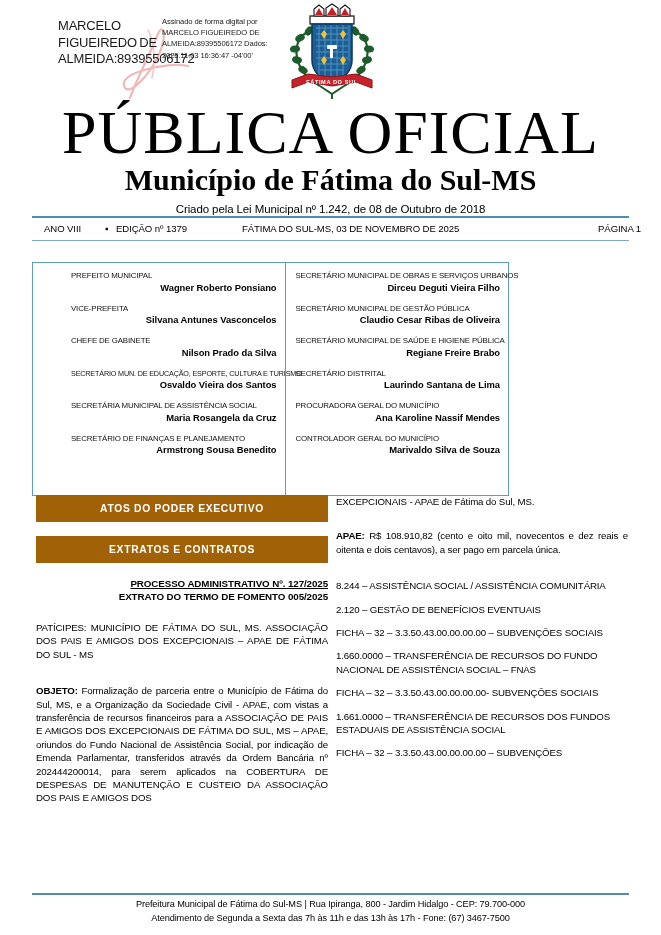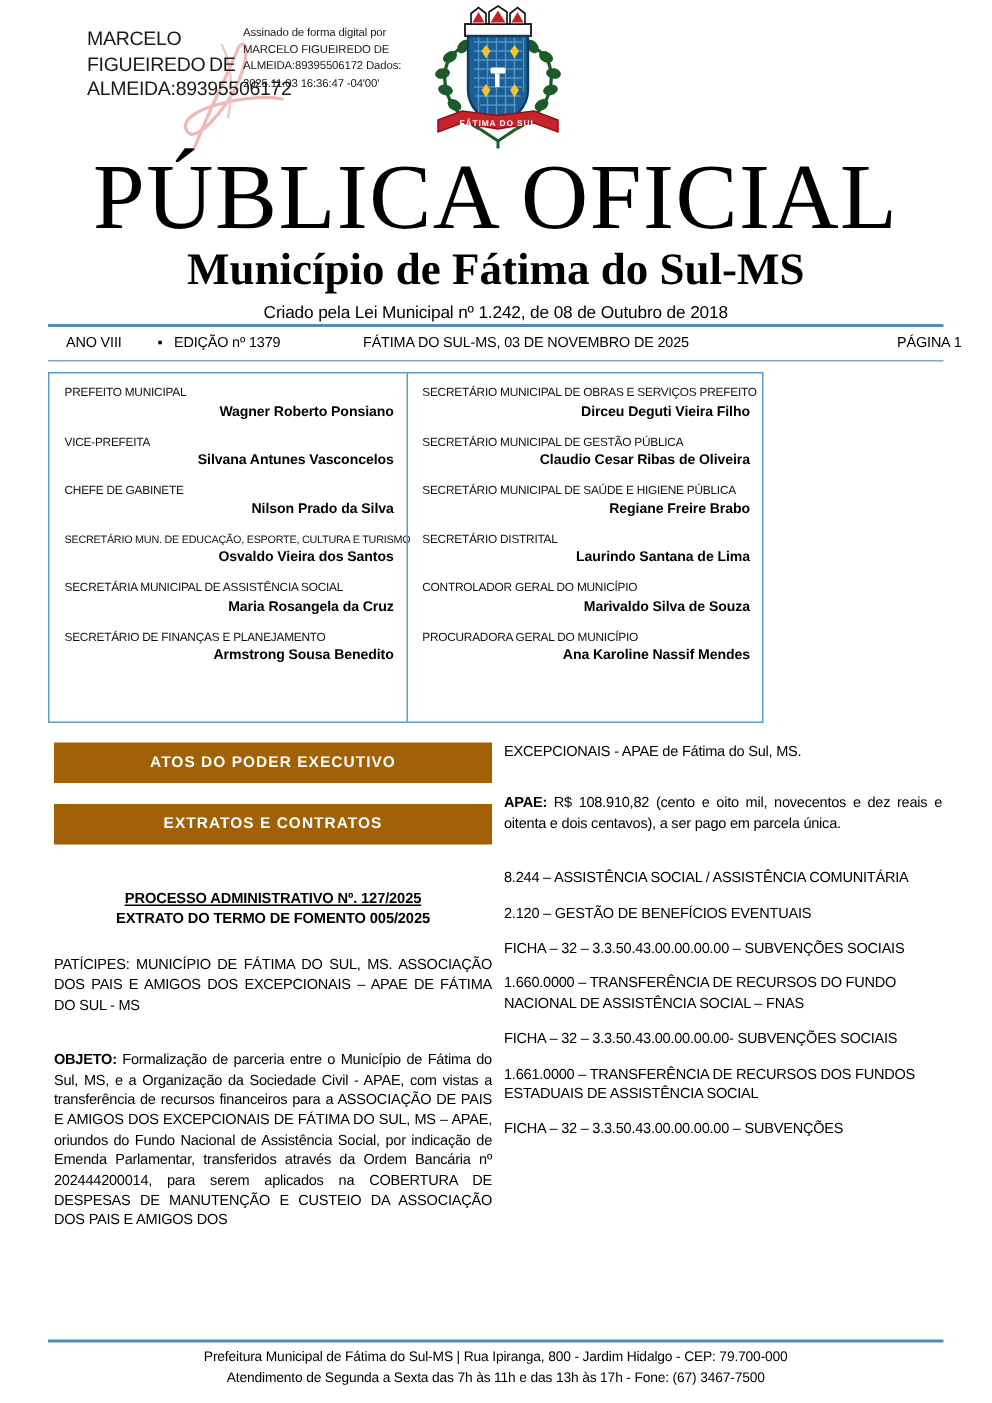--- a/index.html
+++ b/index.html
@@ -122,26 +122,27 @@
   .edbar .left  { position: absolute; left: 0; top: 0; }
   .edbar .sep   { position: absolute; left: 61px; top: 0; }
   .edbar .ed    { position: absolute; left: 72px; top: 0; }
   .edbar .mid   { position: absolute; left: 198px; top: 0; }
   .edbar .right { position: absolute; right: 0; top: 0; }
 
   
   .officials {
     position: absolute;
     left: 32px;
-    top: 248px;
+    top: 262px;
     width: 477px;
     height: 234px;
     border: 1.4px solid #5d9cc6;
     box-sizing: border-box;
     display: flex;
+    padding-left: 28px;
   }
   .off-col {
     box-sizing: border-box;
     padding: 7px 8px 0 10px;
     width: 50%;
   }
   .off-col.right-col { border-left: 1.2px solid #5d9cc6; padding-left: 10px; }
   .off-entry { margin-bottom: 8.5px; }
   .off-role {
     font-size: 7.9px;
@@ -176,25 +177,25 @@
     font-size: 10.3px;
     font-weight: bold;
     letter-spacing: 0.7px;
     text-align: center;
     padding: 8px 0 8px 0;
     margin-bottom: 14px;
     white-space: nowrap;
   }
 
   .proc-head {
-    text-align: center;
+    text-align: right;
     font-size: 9.8px;
     font-weight: bold;
     line-height: 13px;
-    margin-top: 30px;
+    margin-top: 14px;
     letter-spacing: -0.1px;
   }
   .proc-head .u { text-decoration: underline; }
 
   p.body {
     font-size: 9.7px;
     line-height: 13.4px;
     text-align: justify;
     margin: 0 0 13px 0;
     letter-spacing: -0.15px;
@@ -340,42 +341,42 @@
       <div class="off-name">Maria Rosangela da Cruz</div>
     </div>
     <div class="off-entry">
       <div class="off-role">SECRETÁRIO DE FINANÇAS E PLANEJAMENTO</div>
       <div class="off-name">Armstrong Sousa Benedito</div>
     </div>
   </div>
 
   <div class="off-col right-col">
     <div class="off-entry">
-      <div class="off-role">SECRETÁRIO MUNICIPAL DE OBRAS E SERVIÇOS PREFEITO</div>
+      <div class="off-role">SECRETÁRIO MUNICIPAL DE OBRAS E SERVIÇOS URBANOS</div>
       <div class="off-name">Dirceu Deguti Vieira Filho</div>
     </div>
     <div class="off-entry">
       <div class="off-role">SECRETÁRIO MUNICIPAL DE GESTÃO PÚBLICA</div>
       <div class="off-name">Claudio Cesar Ribas de Oliveira</div>
     </div>
     <div class="off-entry">
       <div class="off-role">SECRETÁRIO MUNICIPAL DE SAÚDE E HIGIENE PÚBLICA</div>
       <div class="off-name">Regiane Freire Brabo</div>
     </div>
     <div class="off-entry">
       <div class="off-role">SECRETÁRIO DISTRITAL</div>
       <div class="off-name">Laurindo Santana de Lima</div>
     </div>
     <div class="off-entry">
+      <div class="off-role">PROCURADORA GERAL DO MUNICÍPIO</div>
+      <div class="off-name">Ana Karoline Nassif Mendes</div>
+    </div>
+    <div class="off-entry">
       <div class="off-role">CONTROLADOR GERAL DO MUNICÍPIO</div>
       <div class="off-name">Marivaldo Silva de Souza</div>
-    </div>
-    <div class="off-entry">
-      <div class="off-role">PROCURADORA GERAL DO MUNICÍPIO</div>
-      <div class="off-name">Ana Karoline Nassif Mendes</div>
     </div>
   </div>
 </div>
 
 <div class="col left">
   <div class="banner">ATOS DO PODER EXECUTIVO</div>
   <div class="banner">EXTRATOS E CONTRATOS</div>
 
   <div class="proc-head">
     <span class="u">PROCESSO ADMINISTRATIVO Nº. 127/2025</span><br>

